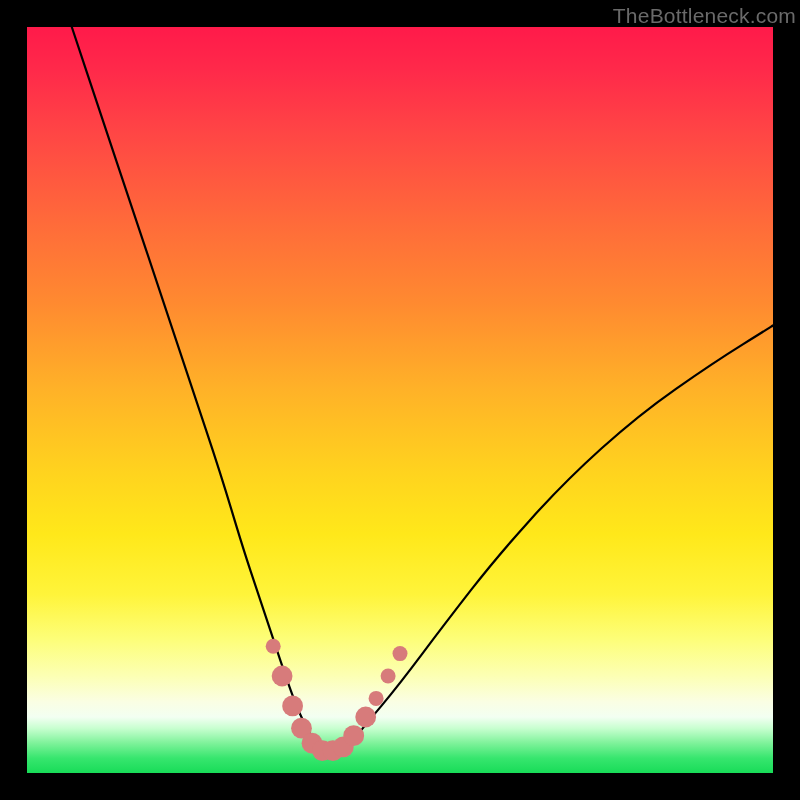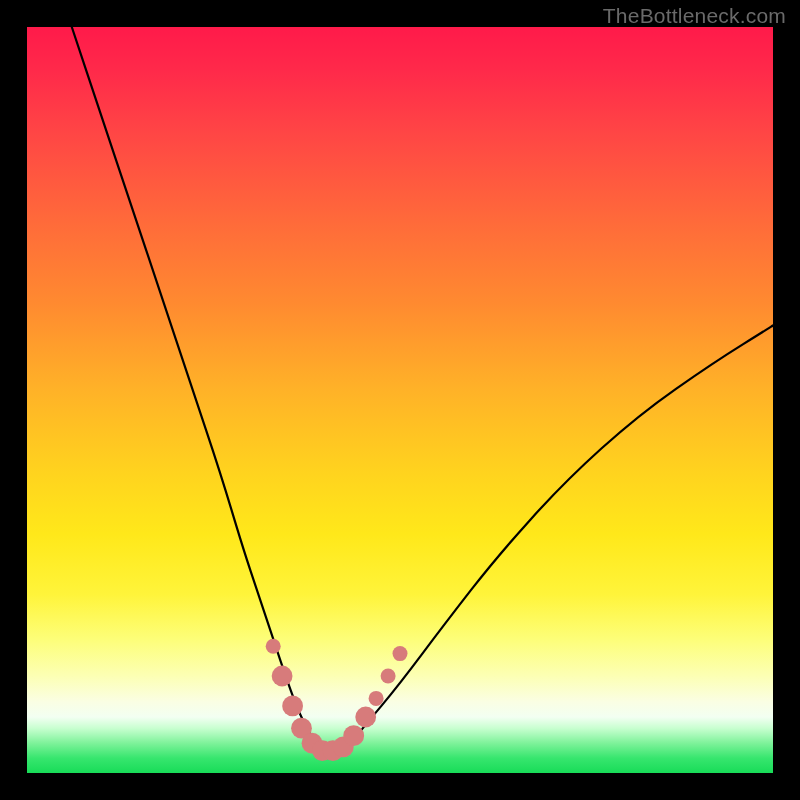--- a/index.html
+++ b/index.html
@@ -41,21 +41,21 @@
       #f2fff2 92.5%,
       #c8ffd0 94%,
       #7ef29a 96%,
       #37e66e 98%,
       #18dc58 100%
     );
   }
   .watermark {
     position: absolute;
     top: 4px;
-    right: 14px;
+    right: 4px;
     color: #6a6a6a;
     font-size: 21px;
     font-weight: 500;
     letter-spacing: 0.2px;
     user-select: none;
   }
   svg.curve {
     position: absolute;
     left: 0;
     top: 0;

